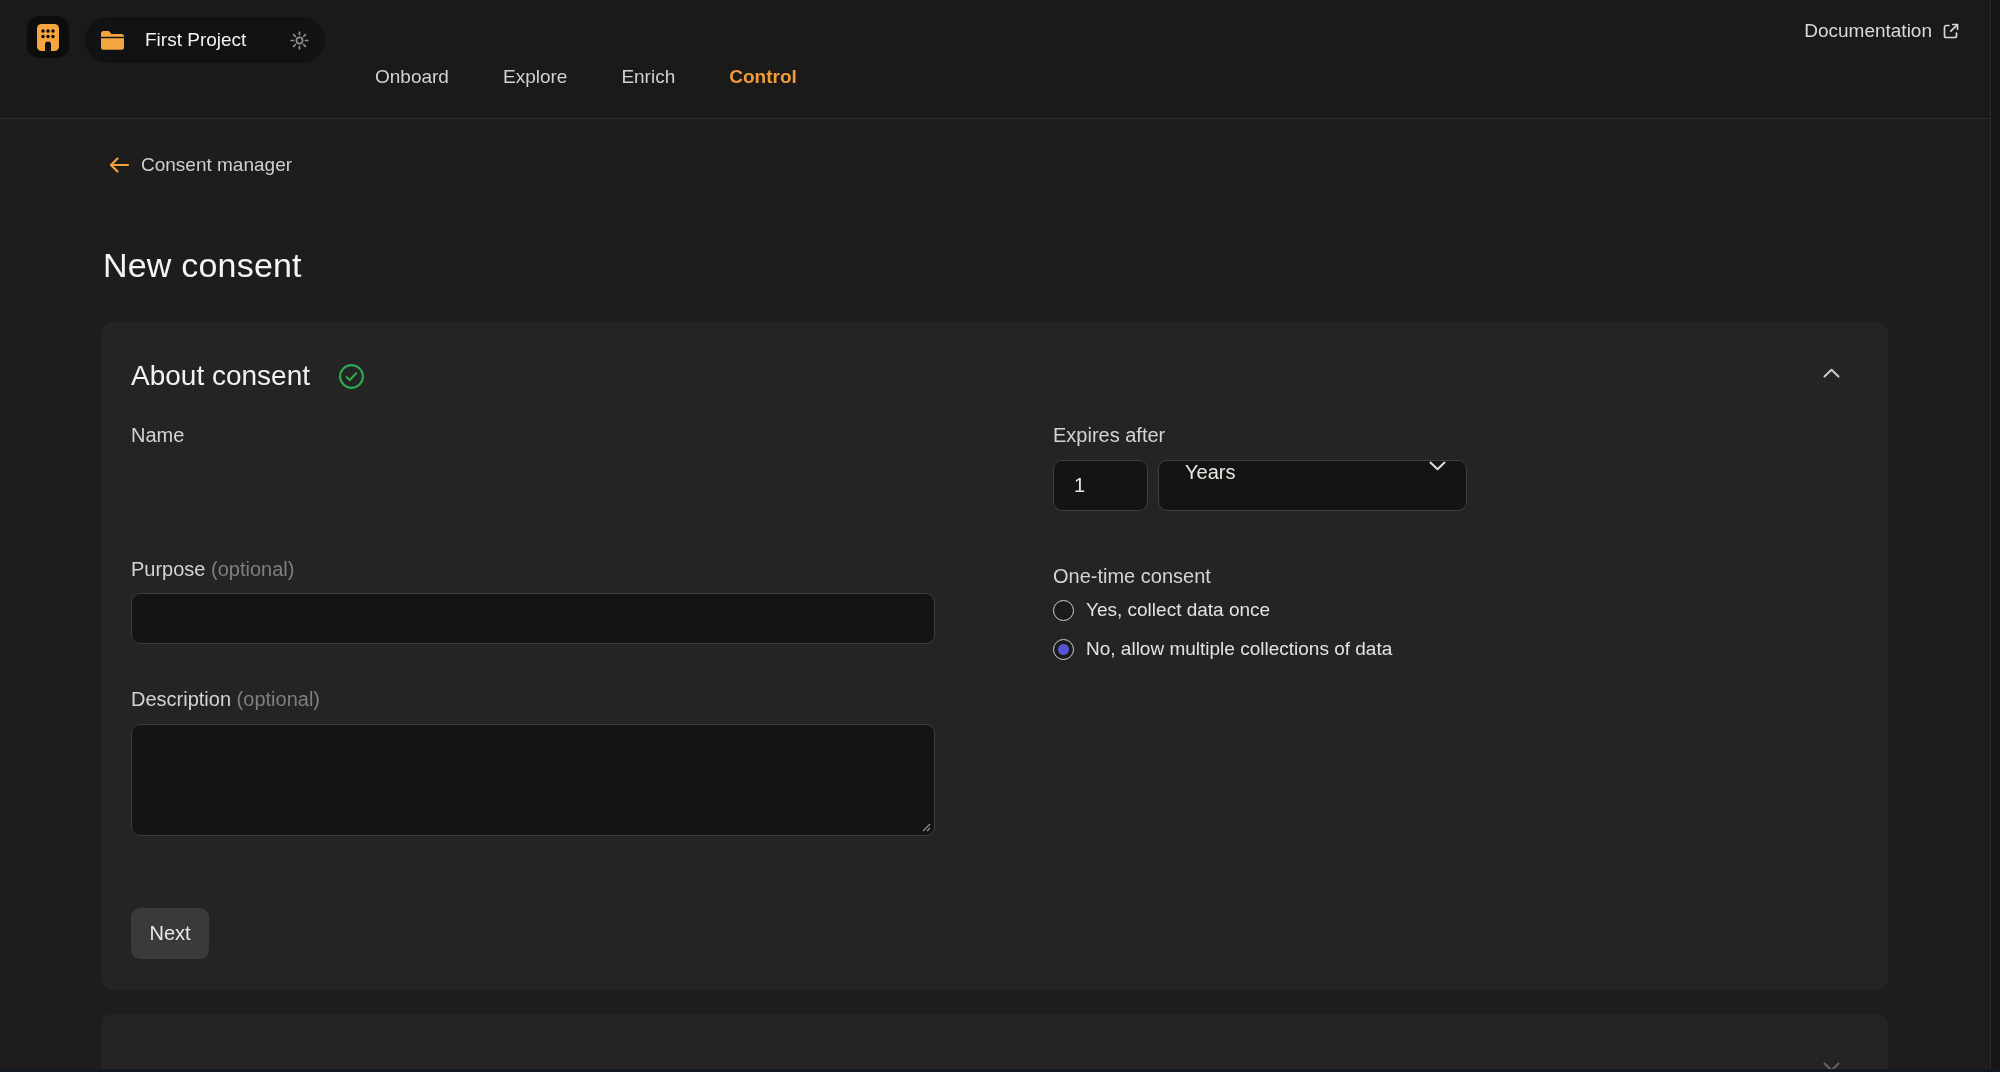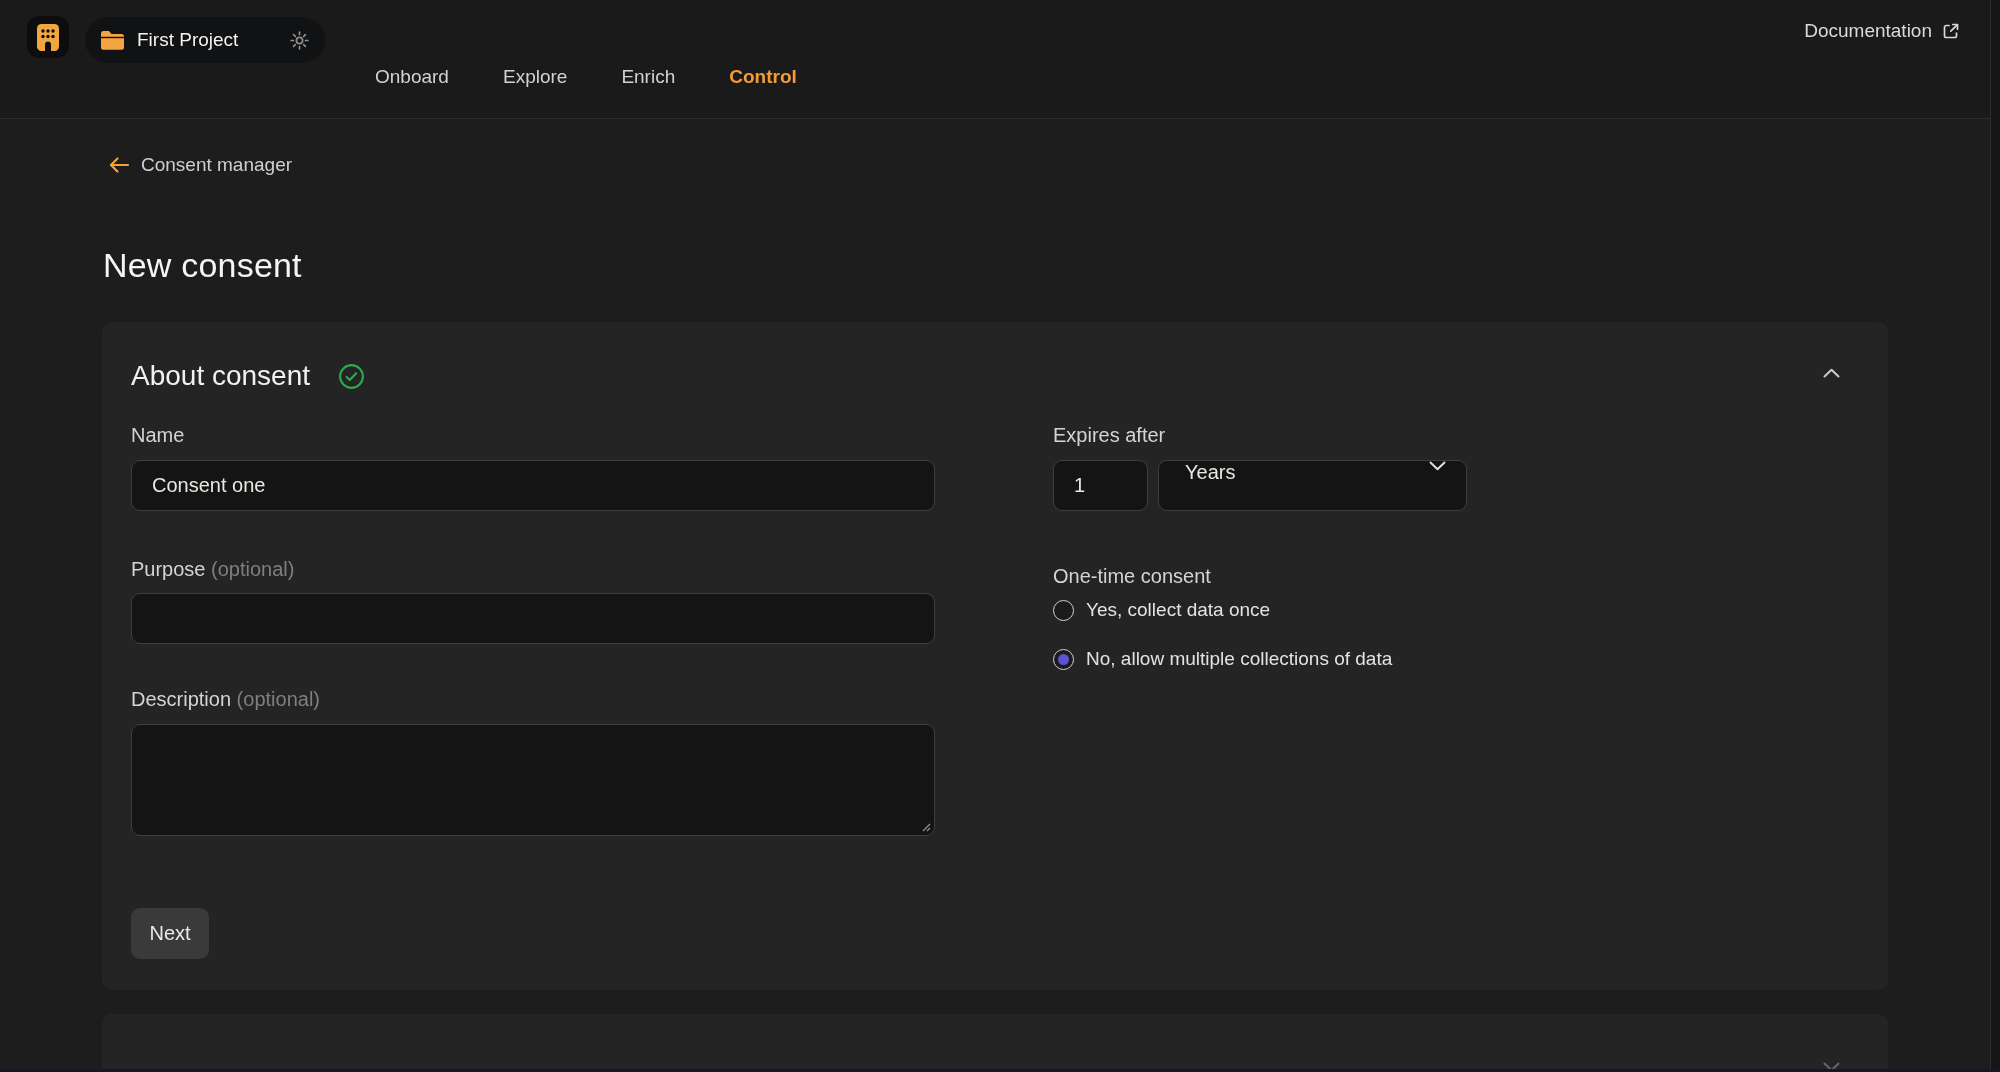--- a/index.html
+++ b/index.html
@@ -18,21 +18,21 @@
   }
   .row1 { position:relative; height:62px; }
   .logo-btn {
     position:absolute; left:27px; top:16px; width:42px; height:42px;
     background:#0d0d0d; border:none; border-radius:12px;
     display:flex; align-items:center; justify-content:center; cursor:pointer;
   }
   .project-pill {
     position:absolute; left:85px; top:17px; width:240px; height:46px;
     background:#111213; border-radius:23px;
-    display:flex; align-items:center; padding:0 15px; cursor:pointer;
+    display:flex; align-items:center; padding:0 15px; cursor:pointer;gap:8px;
   }
   .project-pill .pname { margin-left:12px; font-size:19px; color:#f2f2f2; }
   .project-pill .gear { margin-left:auto; display:flex; }
   .main-nav {
     position:absolute; left:375px; top:0; height:62px;
     display:flex; align-items:center; gap:54px;margin-top:46px;
   }
   .nav-link { font-size:19px; color:#d2d2d2; cursor:pointer; white-space:nowrap; }
   .nav-link.active { color:#f29b38; font-weight:700; }
   .doc-link {
@@ -226,21 +226,20 @@
       <span style="display:flex;">
         <svg width="17" height="10" viewBox="0 0 17 10" fill="none" stroke="#cbcbcb" stroke-width="2" stroke-linecap="round" stroke-linejoin="round">
           <path d="M1.5 8.5 8.5 1.8l7 6.7"></path>
         </svg>
       </span>
     </button>
 
     <div class="field-label" style="left:29px; top:102px;">
       <span>Name</span>
     </div>
-    <input class="text-input" style="left: 29px; top: 138px; width: 804px;" value="Consent one">
 
     <div class="field-label" style="left:29px; top:236px;">
       <span>Purpose</span>
       <span class="optional">(optional)</span>
     </div>
     <input class="text-input" style="left: 29px; top: 271px; width: 804px;" value="">
 
     <div class="field-label" style="left:29px; top:366px;">
       <span>Description</span>
       <span class="optional">(optional)</span>
@@ -272,21 +271,21 @@
     <div class="field-label" style="left:951px; top:243px;">
       <span>One-time consent</span>
     </div>
 
     <div class="radio-row" style="top:277px;">
       <span class="radio-circle">
           <span class="dot"></span>
         </span>
       <span>Yes, collect data once</span>
     </div>
-    <div class="radio-row selected" style="top:326px;">
+    <div class="radio-row selected" style="top:316px;">
       <span class="radio-circle">
           <span class="dot"></span>
         </span>
       <span>No, allow multiple collections of data</span>
     </div>
   </section>
 
   <section class="card card-2">
     <button class="collapse-btn" style="top:40px; opacity:.55;">
       <span style="display:flex;">

